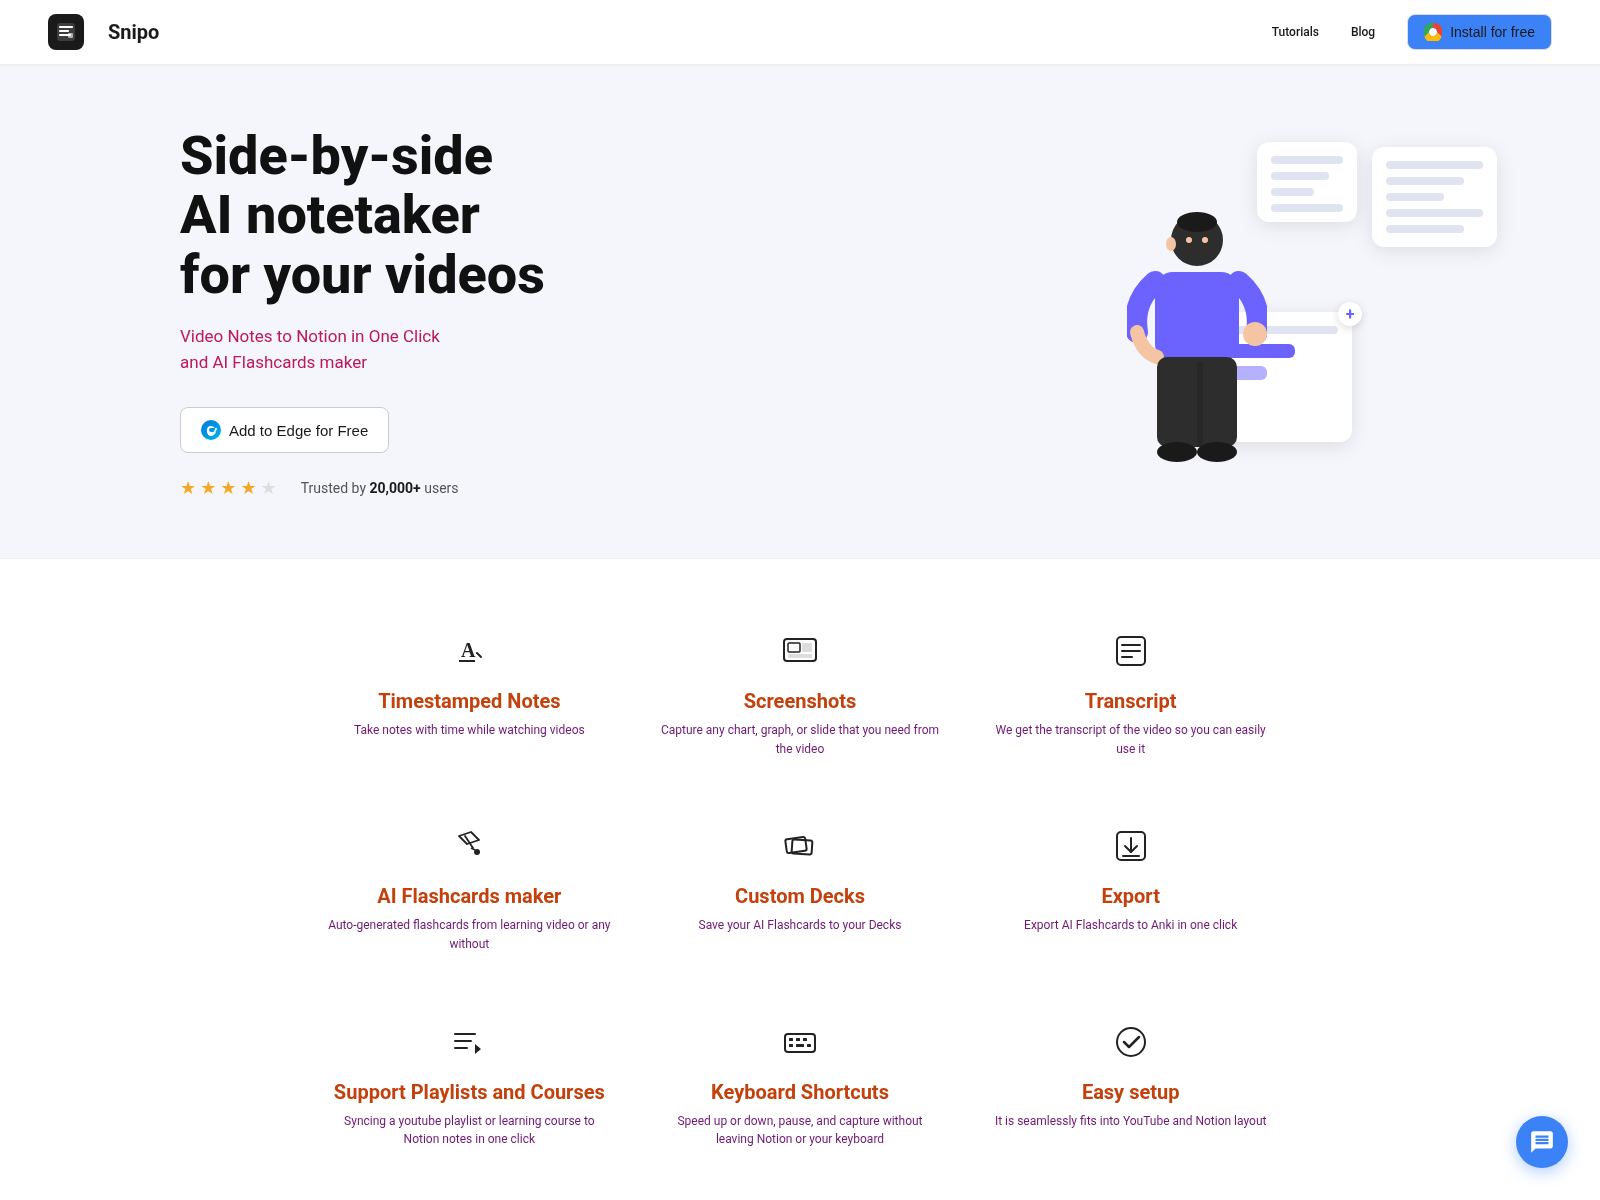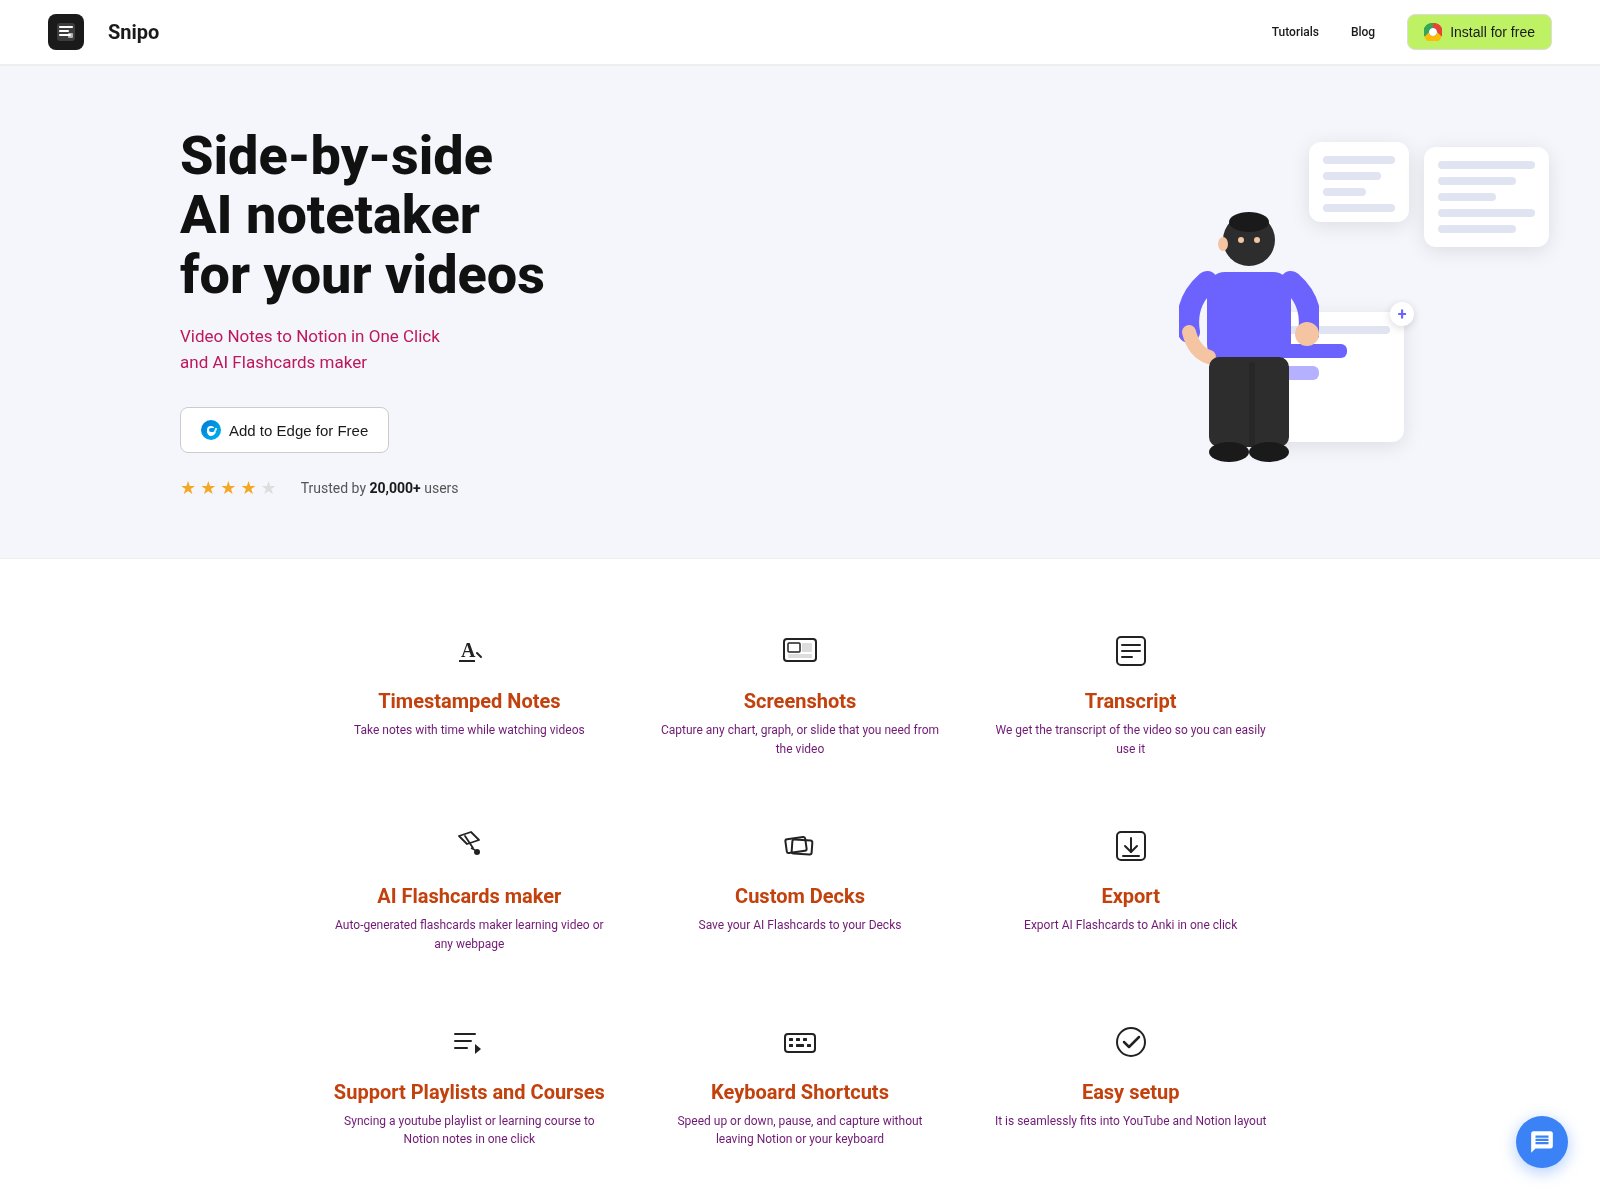--- a/index.html
+++ b/index.html
@@ -12,27 +12,27 @@
     }
     .nav-logo { display: flex; align-items: center; gap: 24px; font-size: 20px; font-weight: 700; color: #1a1a1a; }
     .nav-logo-icon {
       width: 36px; height: 36px; background: #1a1a1a; border-radius: 8px;
       display: flex; align-items: center; justify-content: center; color: #fff; font-size: 18px; font-weight: 900;
     }
     .nav-links { display: flex; align-items: center; gap: 32px; }
     .nav-links a { text-decoration: none; color: #1a1a1a; font-size: 12px; font-weight: 500; }
     .nav-install-btn {
       display: flex; align-items: center; gap: 8px;
-      background: #bef264; border: 1.5px solid #ddd; border-radius: 8px;
+      background: #3b82f6; border: 1.5px solid #ddd; border-radius: 8px;
       padding: 8px 16px; font-size: 14px; font-weight: 500; cursor: pointer; color: #1a1a1a;
     }
 
     
     .hero {
-      background: #f4f6fb; padding: 60px 36px 60px 180px;
+      background: #f4f6fb; padding: 60px 88px 60px 180px;
       display: flex; align-items: center; justify-content: space-between;
       min-height: 460px;
     }
     .hero-text { max-width: 520px; }
     .hero-title { font-size: 54px; font-weight: 800; line-height: 1.1; color: #111; margin-bottom: 20px; }
     .hero-subtitle { font-size: 17px; color: #be185d; line-height: 1.5; margin-bottom: 32px; }
     .hero-cta {
       display: flex; align-items: center; gap: 8px;
       background: #fff; border: 1.5px solid #ccc; border-radius: 8px;
       padding: 12px 20px; font-size: 15px; font-weight: 500; cursor: pointer; color: #1a1a1a;
@@ -269,21 +269,21 @@
     <div class="feature-item">
       <div class="feature-icon">
         <svg viewBox="0 0 36 36" fill="none">
           <path d="M8 8 L20 4 L28 12 L16 16 Z" stroke="#222" stroke-width="1.8" stroke-linejoin="round" fill="none"></path>
           <line x1="14" y1="8" x2="22" y2="20" stroke="#222" stroke-width="1.8" stroke-linecap="round"></line>
           <circle cx="26" cy="24" r="3" fill="#222"></circle>
           <path d="M20 20 L24 22" stroke="#222" stroke-width="1.5"></path>
         </svg>
       </div>
       <div class="feature-title">AI Flashcards maker</div>
-      <div class="feature-desc">Auto-generated flashcards maker learning video or any webpage</div>
+      <div class="feature-desc">Auto-generated flashcards from learning video or any without</div>
     </div>
 
     <div class="feature-item">
       <div class="feature-icon">
         <svg viewBox="0 0 36 36" fill="none">
           <rect x="4" y="10" width="20" height="14" rx="2" stroke="#222" stroke-width="2" fill="none" transform="rotate(-8 14 17)"></rect>
           <rect x="10" y="12" width="20" height="14" rx="2" stroke="#222" stroke-width="2" fill="none" transform="rotate(4 20 19)"></rect>
         </svg>
       </div>
       <div class="feature-title">Custom Decks</div>

